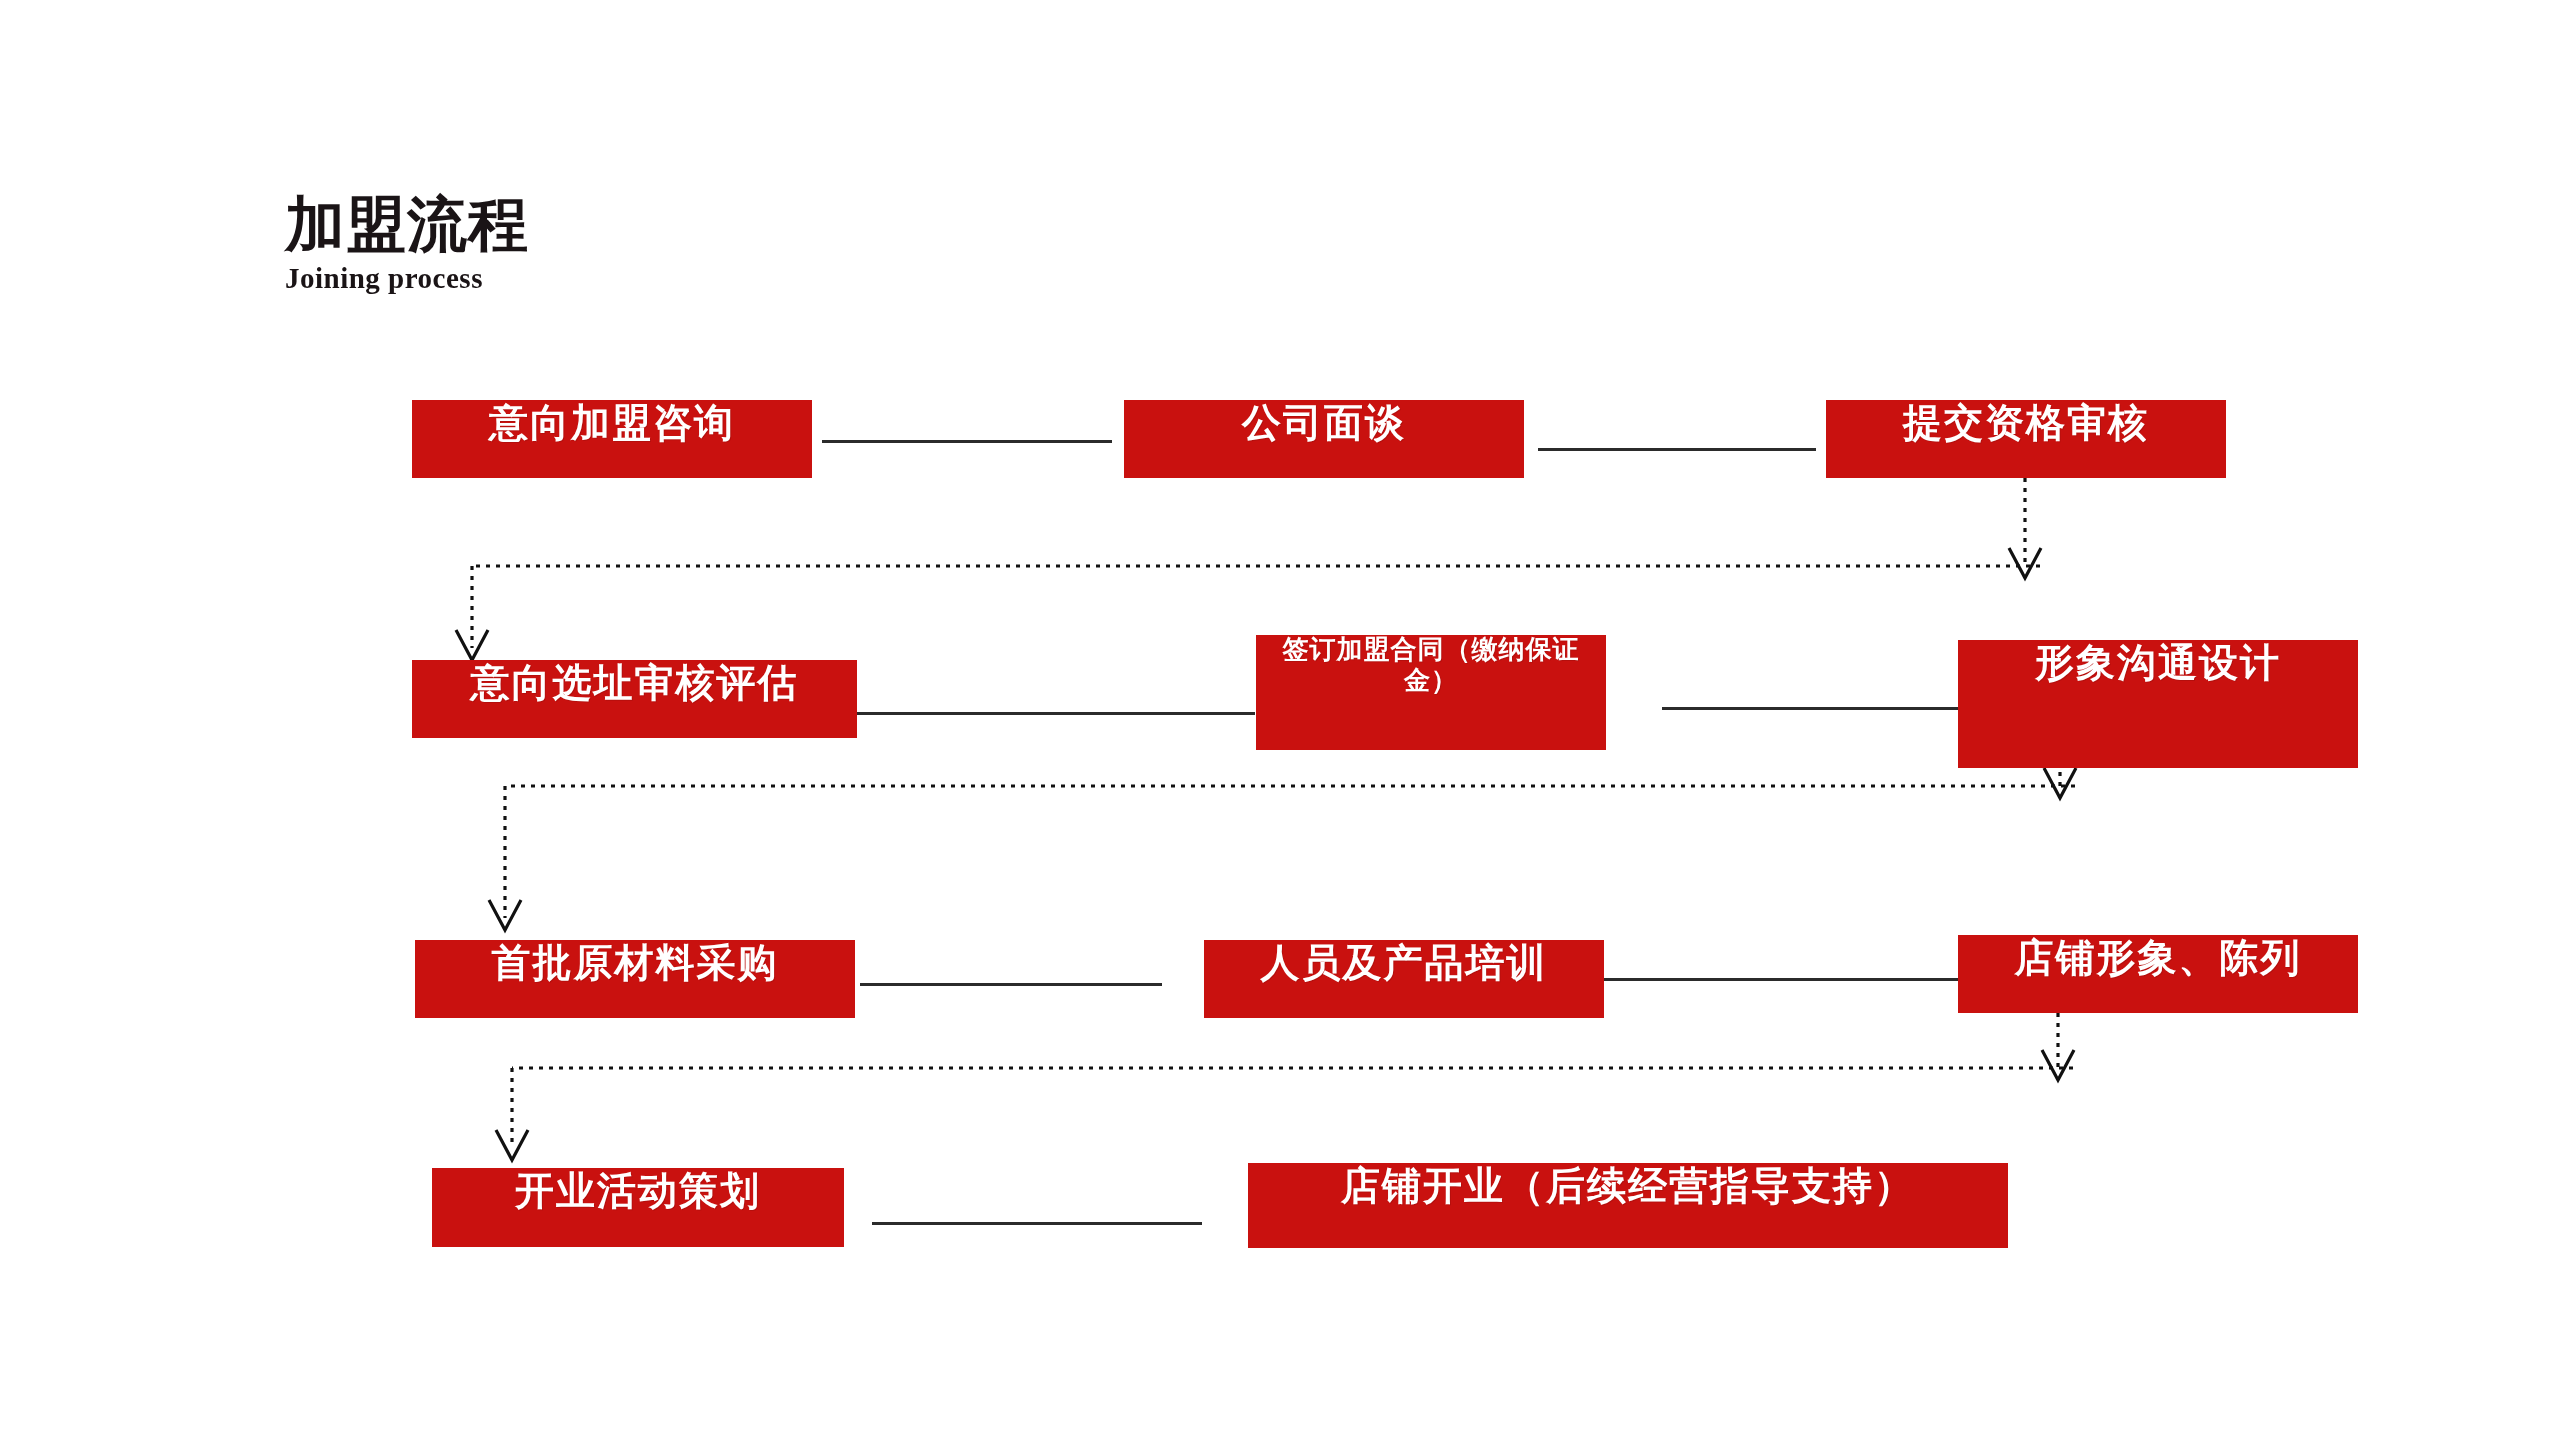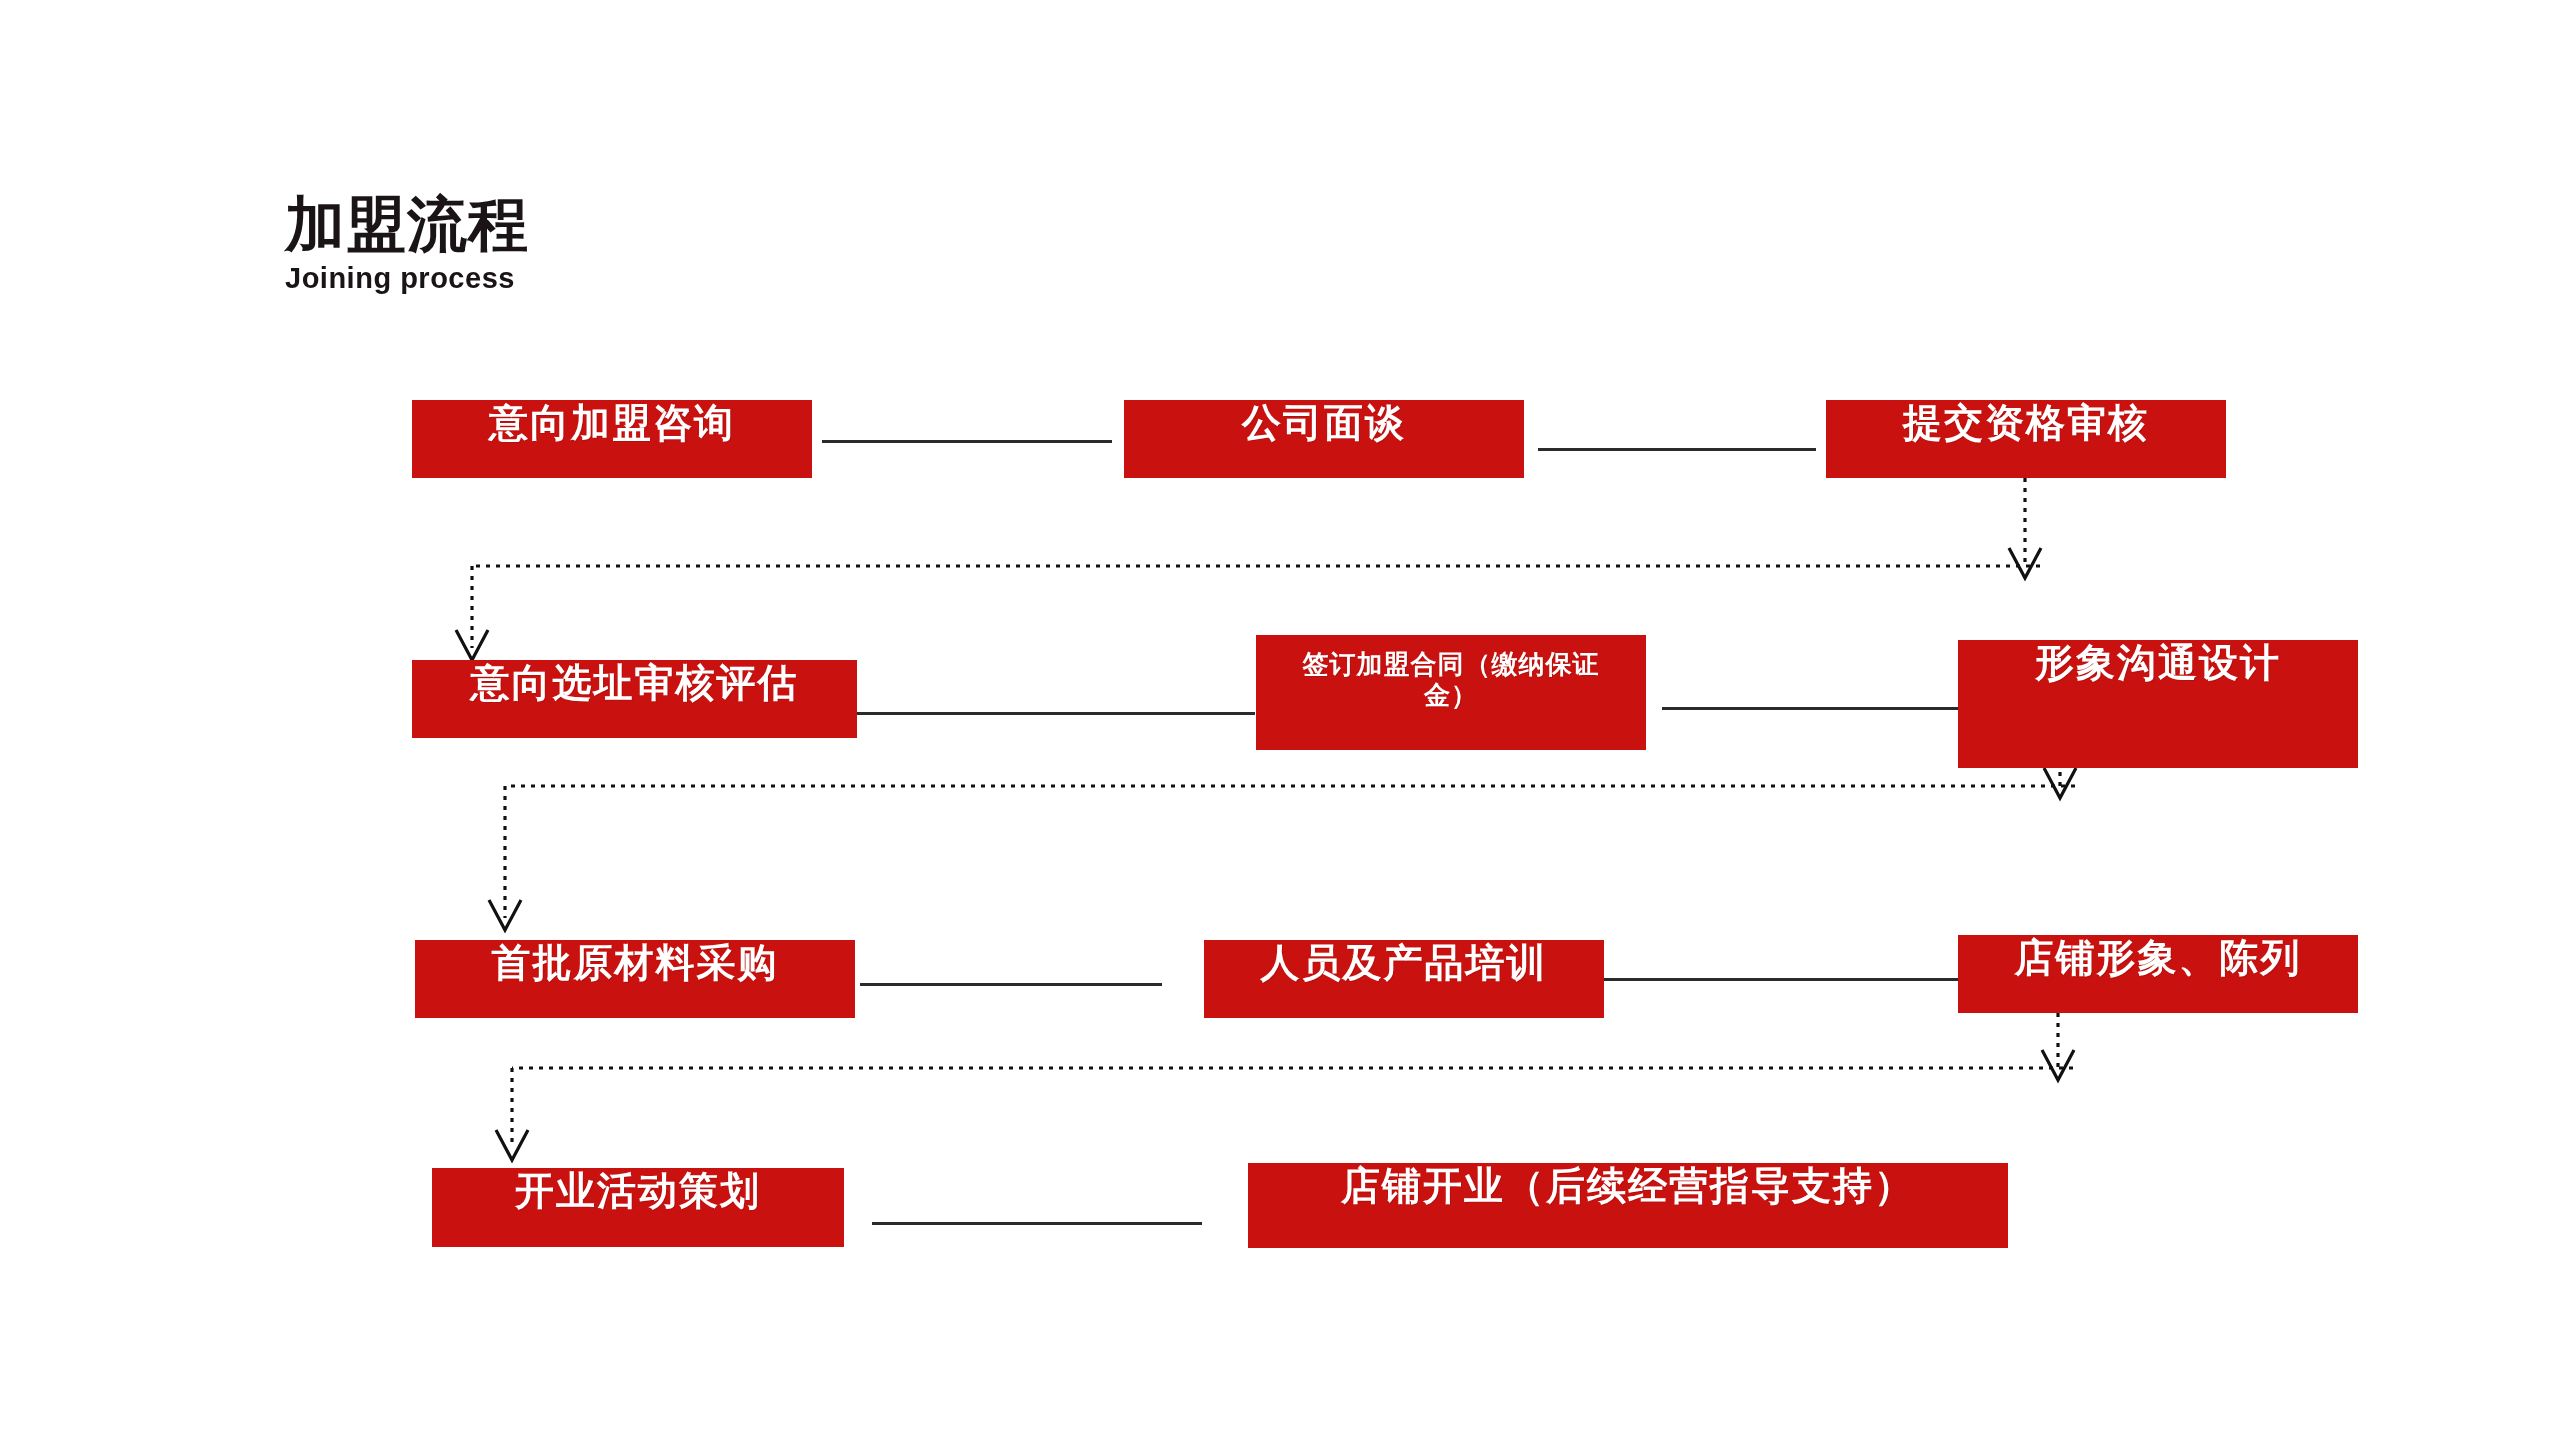--- a/index.html
+++ b/index.html
@@ -26,21 +26,21 @@
   #page-title {
     font-family: "Liberation Serif", "DejaVu Serif", serif;
     font-size: 60px;
     font-weight: bold;
     color: #1a1416;
     line-height: 1.0;
     letter-spacing: 1px;
     white-space: nowrap;
   }
   #page-subtitle {
-    font-family: Liberation Sans, sans-serif;
+    font-family: Liberation Serif, serif;
     font-size: 29px;
     font-weight: bold;
     color: #1a1416;
     line-height: 1.0;
     margin-top: 9px;
     letter-spacing: 0.5px;
     white-space: nowrap;
   }
 
   
@@ -141,21 +141,21 @@
   <div class="flow-box fb-lg" style="left:1124px; top:400px; width:400px; height:78px;">
     <span>公司面谈</span>
   </div>
   <div class="flow-box fb-lg" style="left:1826px; top:400px; width:400px; height:78px;">
     <span>提交资格审核</span>
   </div>
 
   <div class="flow-box fb-lg" style="left:412px; top:660px; width:445px; height:78px;">
     <span>意向选址审核评估</span>
   </div>
-  <div class="flow-box fb-sm" style="left:1256px; top:635px; width:390px; height:115px; padding:15px 22px;">
+  <div class="flow-box fb-sm" style="left:1256px; top:635px; width:350px; height:115px; padding:0 22px;">
     <span>签订加盟合同（缴纳保证金）</span>
   </div>
   <div class="flow-box fb-lg" style="left:1958px; top:640px; width:400px; height:128px;">
     <span>形象沟通设计</span>
   </div>
 
   <div class="flow-box fb-lg" style="left:415px; top:940px; width:440px; height:78px;">
     <span>首批原材料采购</span>
   </div>
   <div class="flow-box fb-lg" style="left:1158px; top:940px; width:400px; height:78px;margin-left:46px;">

